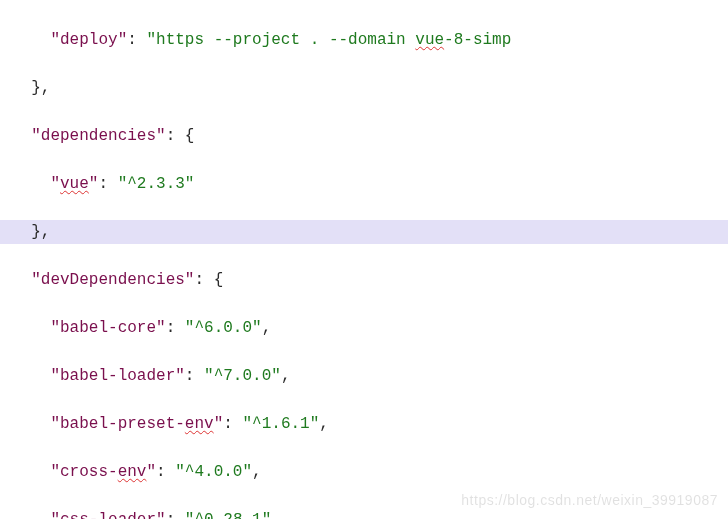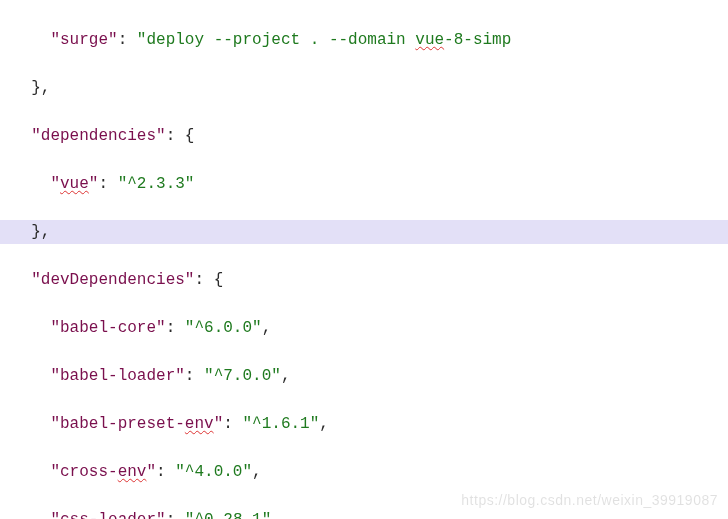--- a/index.html
+++ b/index.html
@@ -41,21 +41,21 @@
     color: rgba(0,0,0,0.12);
     font-family: Arial, sans-serif;
     font-size: 14px;
     letter-spacing: 0.5px;
   }
 </style>
 </head>
 <body>
 
 <div class="code">
-<div class="line">    <span class="key">"<span>surge</span>"</span><span class="punc">: </span><span class="str">"<span>deploy --project . --domain </span><span class="typo">vue</span><span>-8-simp</span></span></div>
+<div class="line">    <span class="key">"<span>deploy</span>"</span><span class="punc">: </span><span class="str">"<span>https --project . --domain </span><span class="typo">vue</span><span>-8-simp</span></span></div>
 <div class="line">  <span class="punc">},</span></div>
 <div class="line">  <span class="key">"<span>dependencies</span>"</span><span class="punc">: {</span></div>
 <div class="line">    <span class="key">"<span class="typo">vue</span>"</span><span class="punc">: </span><span class="str">"<span>^2.3.3</span>"</span></div>
 <div class="line highlight">  <span class="punc">},</span></div>
 <div class="line">  <span class="key">"<span>devDependencies</span>"</span><span class="punc">: {</span></div>
 <div class="line">    <span class="key">"<span>babel-core</span>"</span><span class="punc">: </span><span class="str">"<span>^6.0.0</span>"</span><span class="punc">,</span></div>
 <div class="line">    <span class="key">"<span>babel-loader</span>"</span><span class="punc">: </span><span class="str">"<span>^7.0.0</span>"</span><span class="punc">,</span></div>
 <div class="line">    <span class="key">"<span>babel-preset-</span><span class="typo">env</span>"</span><span class="punc">: </span><span class="str">"<span>^1.6.1</span>"</span><span class="punc">,</span></div>
 <div class="line">    <span class="key">"<span>cross-</span><span class="typo">env</span>"</span><span class="punc">: </span><span class="str">"<span>^4.0.0</span>"</span><span class="punc">,</span></div>
 <div class="line">    <span class="key">"<span class="typo">css</span><span>-loader</span>"</span><span class="punc">: </span><span class="str">"<span>^0.28.1</span>"</span><span class="punc">,</span></div>

